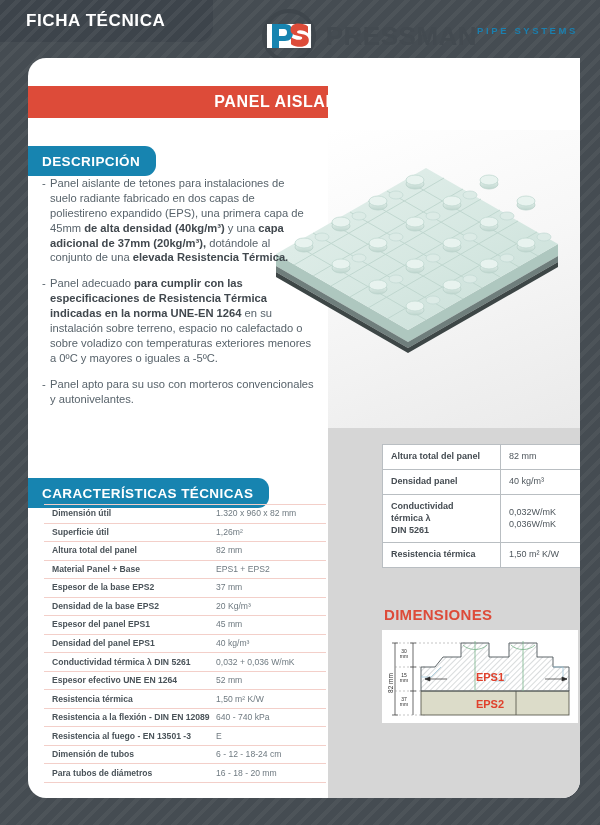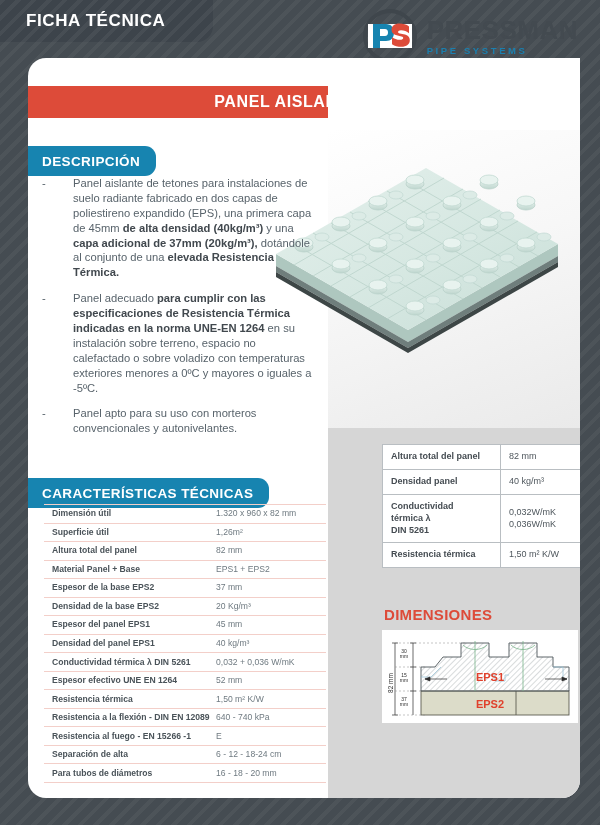--- a/index.html
+++ b/index.html
@@ -56,21 +56,21 @@
     height: 56px;
     display: flex;
     align-items: center;
     gap: 8px;
   }
   .logo-mark {
     position: relative;
     width: 58px; height: 56px;
     flex: none;
   }
-  .logo-words { display: flex; flex-direction: column; }
+  .logo-words { display: flex; }
   .logo-title {
     font-size: 26px; font-weight: bold; color: #434a50;
     letter-spacing: 0.5px; line-height: 1;
   }
   .logo-sub {
     font-size: 9.5px; font-weight: bold; color: #1b7fae;
     letter-spacing: 2.6px; line-height: 1; margin-top: 3px;
   }
 
   
@@ -117,21 +117,21 @@
   .description {
     position: absolute;
     left: 14px; top: 118px;
     width: 272px;
     font-size: 11.2px;
     line-height: 1.33;
     color: #58636b;
   }
   .desc-item { display: flex; margin-bottom: 11px; }
   .desc-dash { width: 8px; flex: none; }
-  .desc-body { flex: 1; margin-left: 23px; }
+  .desc-body { flex: 1; }
   .desc-body b { color: #41484e; font-weight: bold; }
 
   
   .spec-table {
     position: absolute;
     left: 16px; top: 446px;
     width: 282px;
     border-collapse: collapse;
     font-size: 8.6px;
   }
@@ -559,25 +559,25 @@
         </tr>
         <tr>
           <td class="spec-label" style="white-space: pre-line;">Resistencia térmica</td>
           <td class="spec-value">1,50 m² K/W</td>
         </tr>
         <tr>
           <td class="spec-label" style="white-space: pre-line;">Resistencia a la flexión - DIN EN 12089</td>
           <td class="spec-value">640 - 740 kPa</td>
         </tr>
         <tr>
-          <td class="spec-label" style="white-space: pre-line;">Resistencia al fuego - EN 15266 -1</td>
+          <td class="spec-label" style="white-space: pre-line;">Resistencia al fuego - EN 13501 -3</td>
           <td class="spec-value">E</td>
         </tr>
         <tr>
-          <td class="spec-label" style="white-space: pre-line;">Separación de alta</td>
+          <td class="spec-label" style="white-space: pre-line;">Dimensión de tubos</td>
           <td class="spec-value">6 - 12 - 18-24 cm</td>
         </tr>
         <tr>
           <td class="spec-label" style="white-space: pre-line;">Para tubos de diámetros</td>
           <td class="spec-value">16 - 18 - 20 mm</td>
         </tr>
       </tbody>
   </table>
 
 </div>

